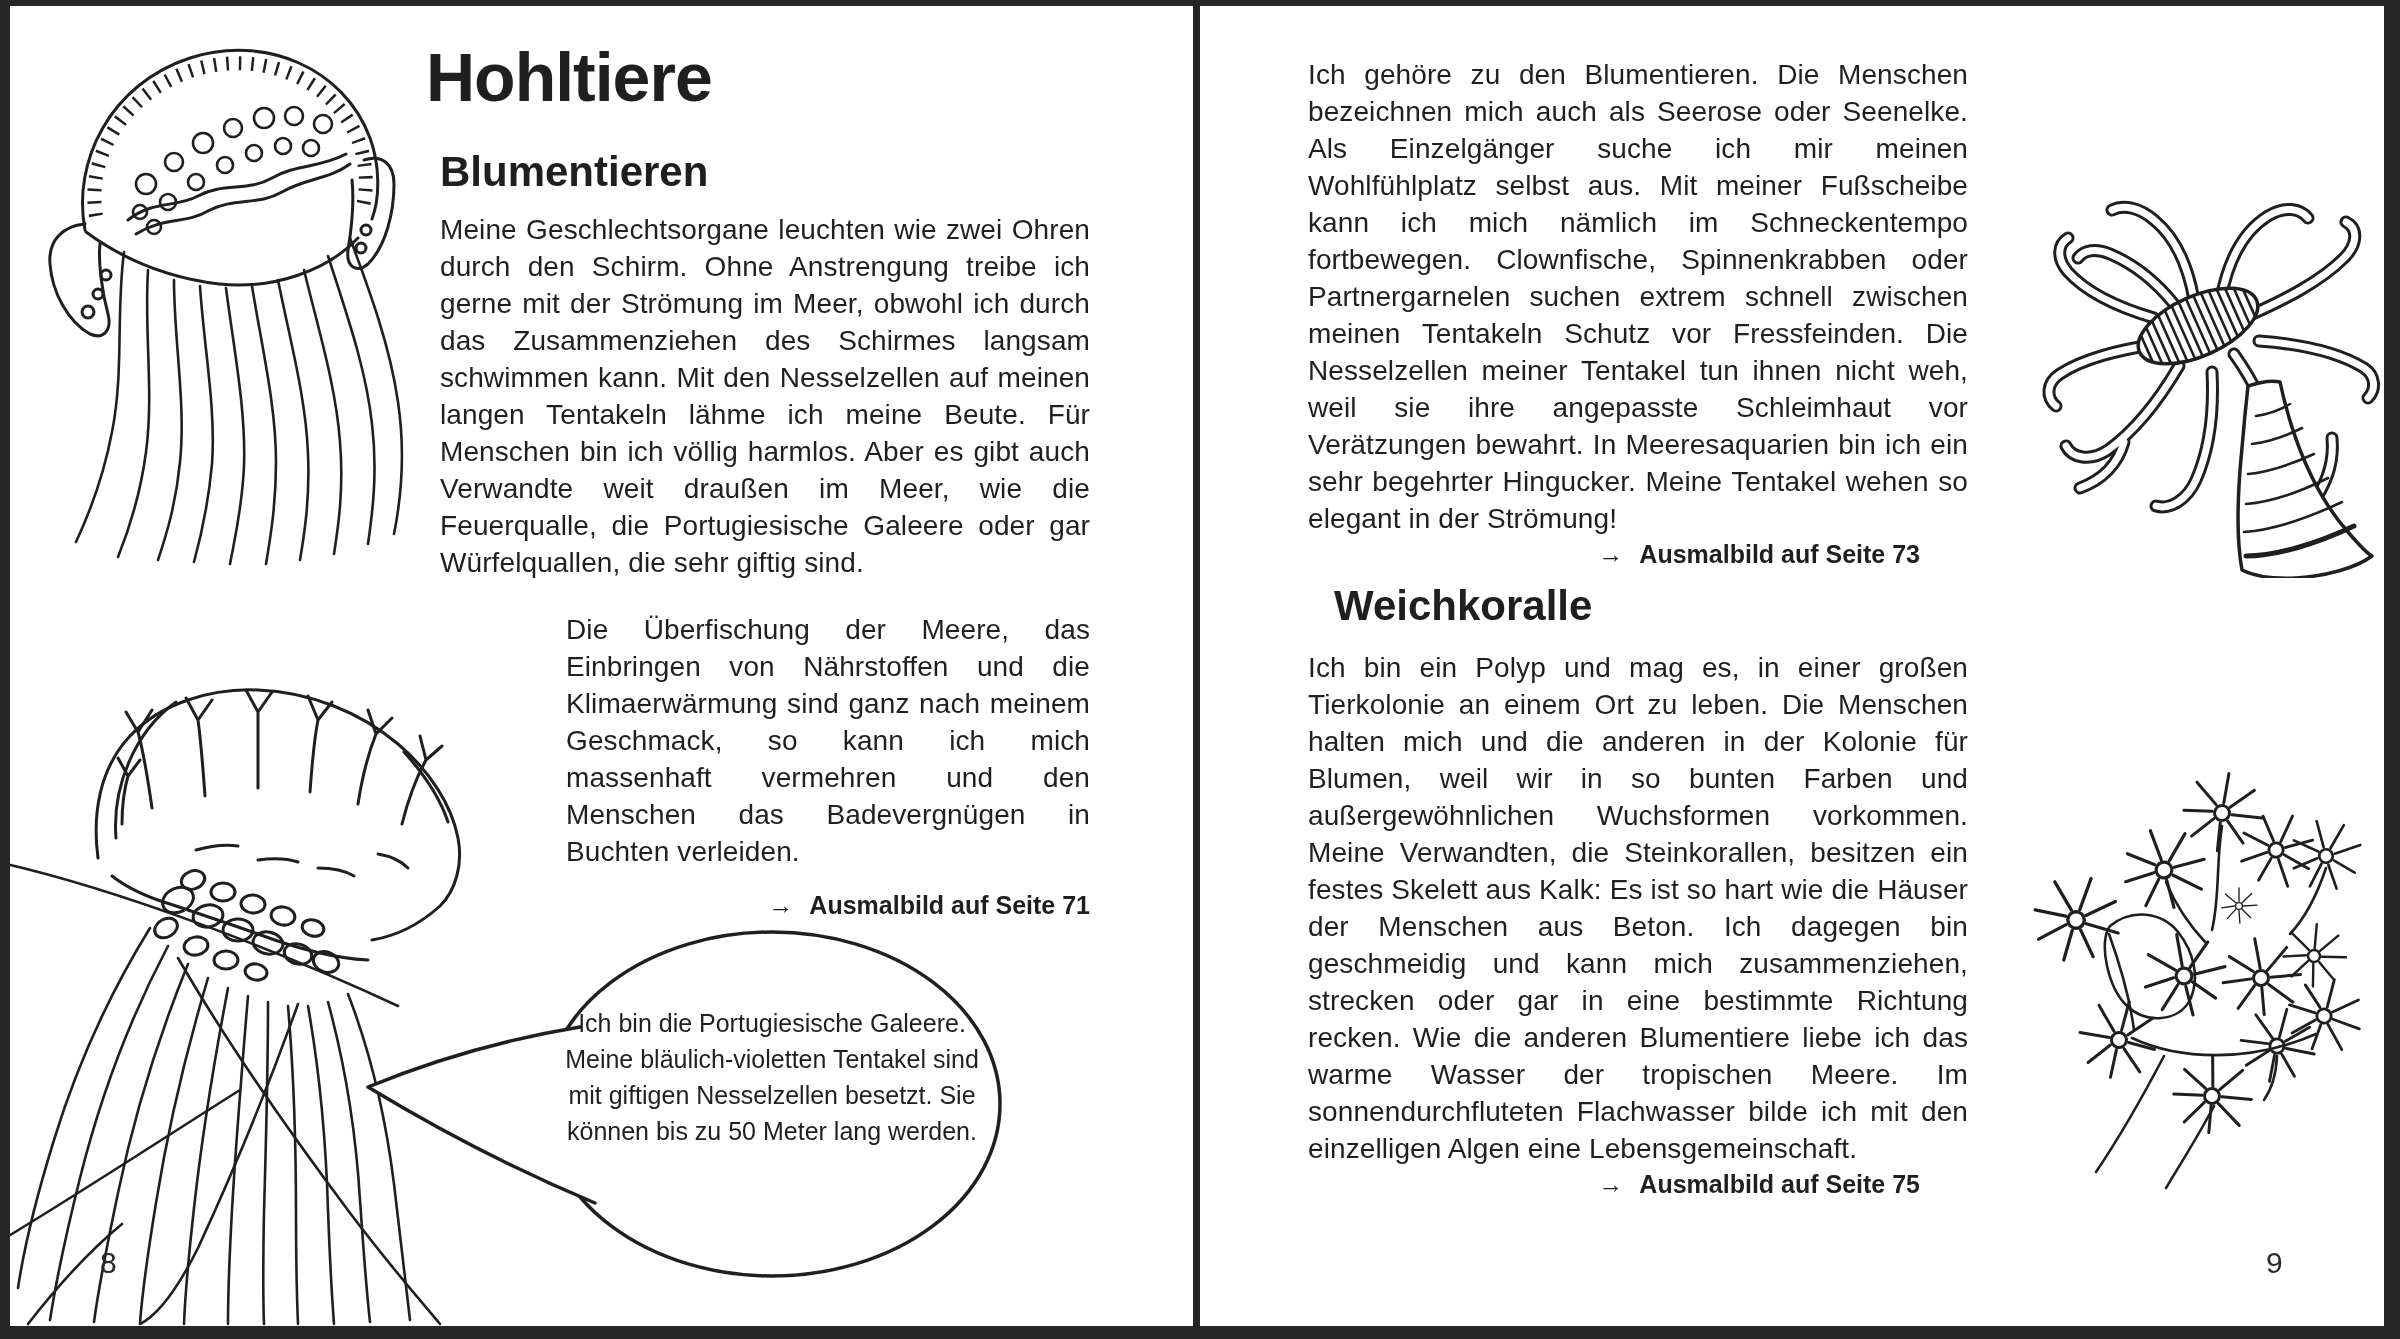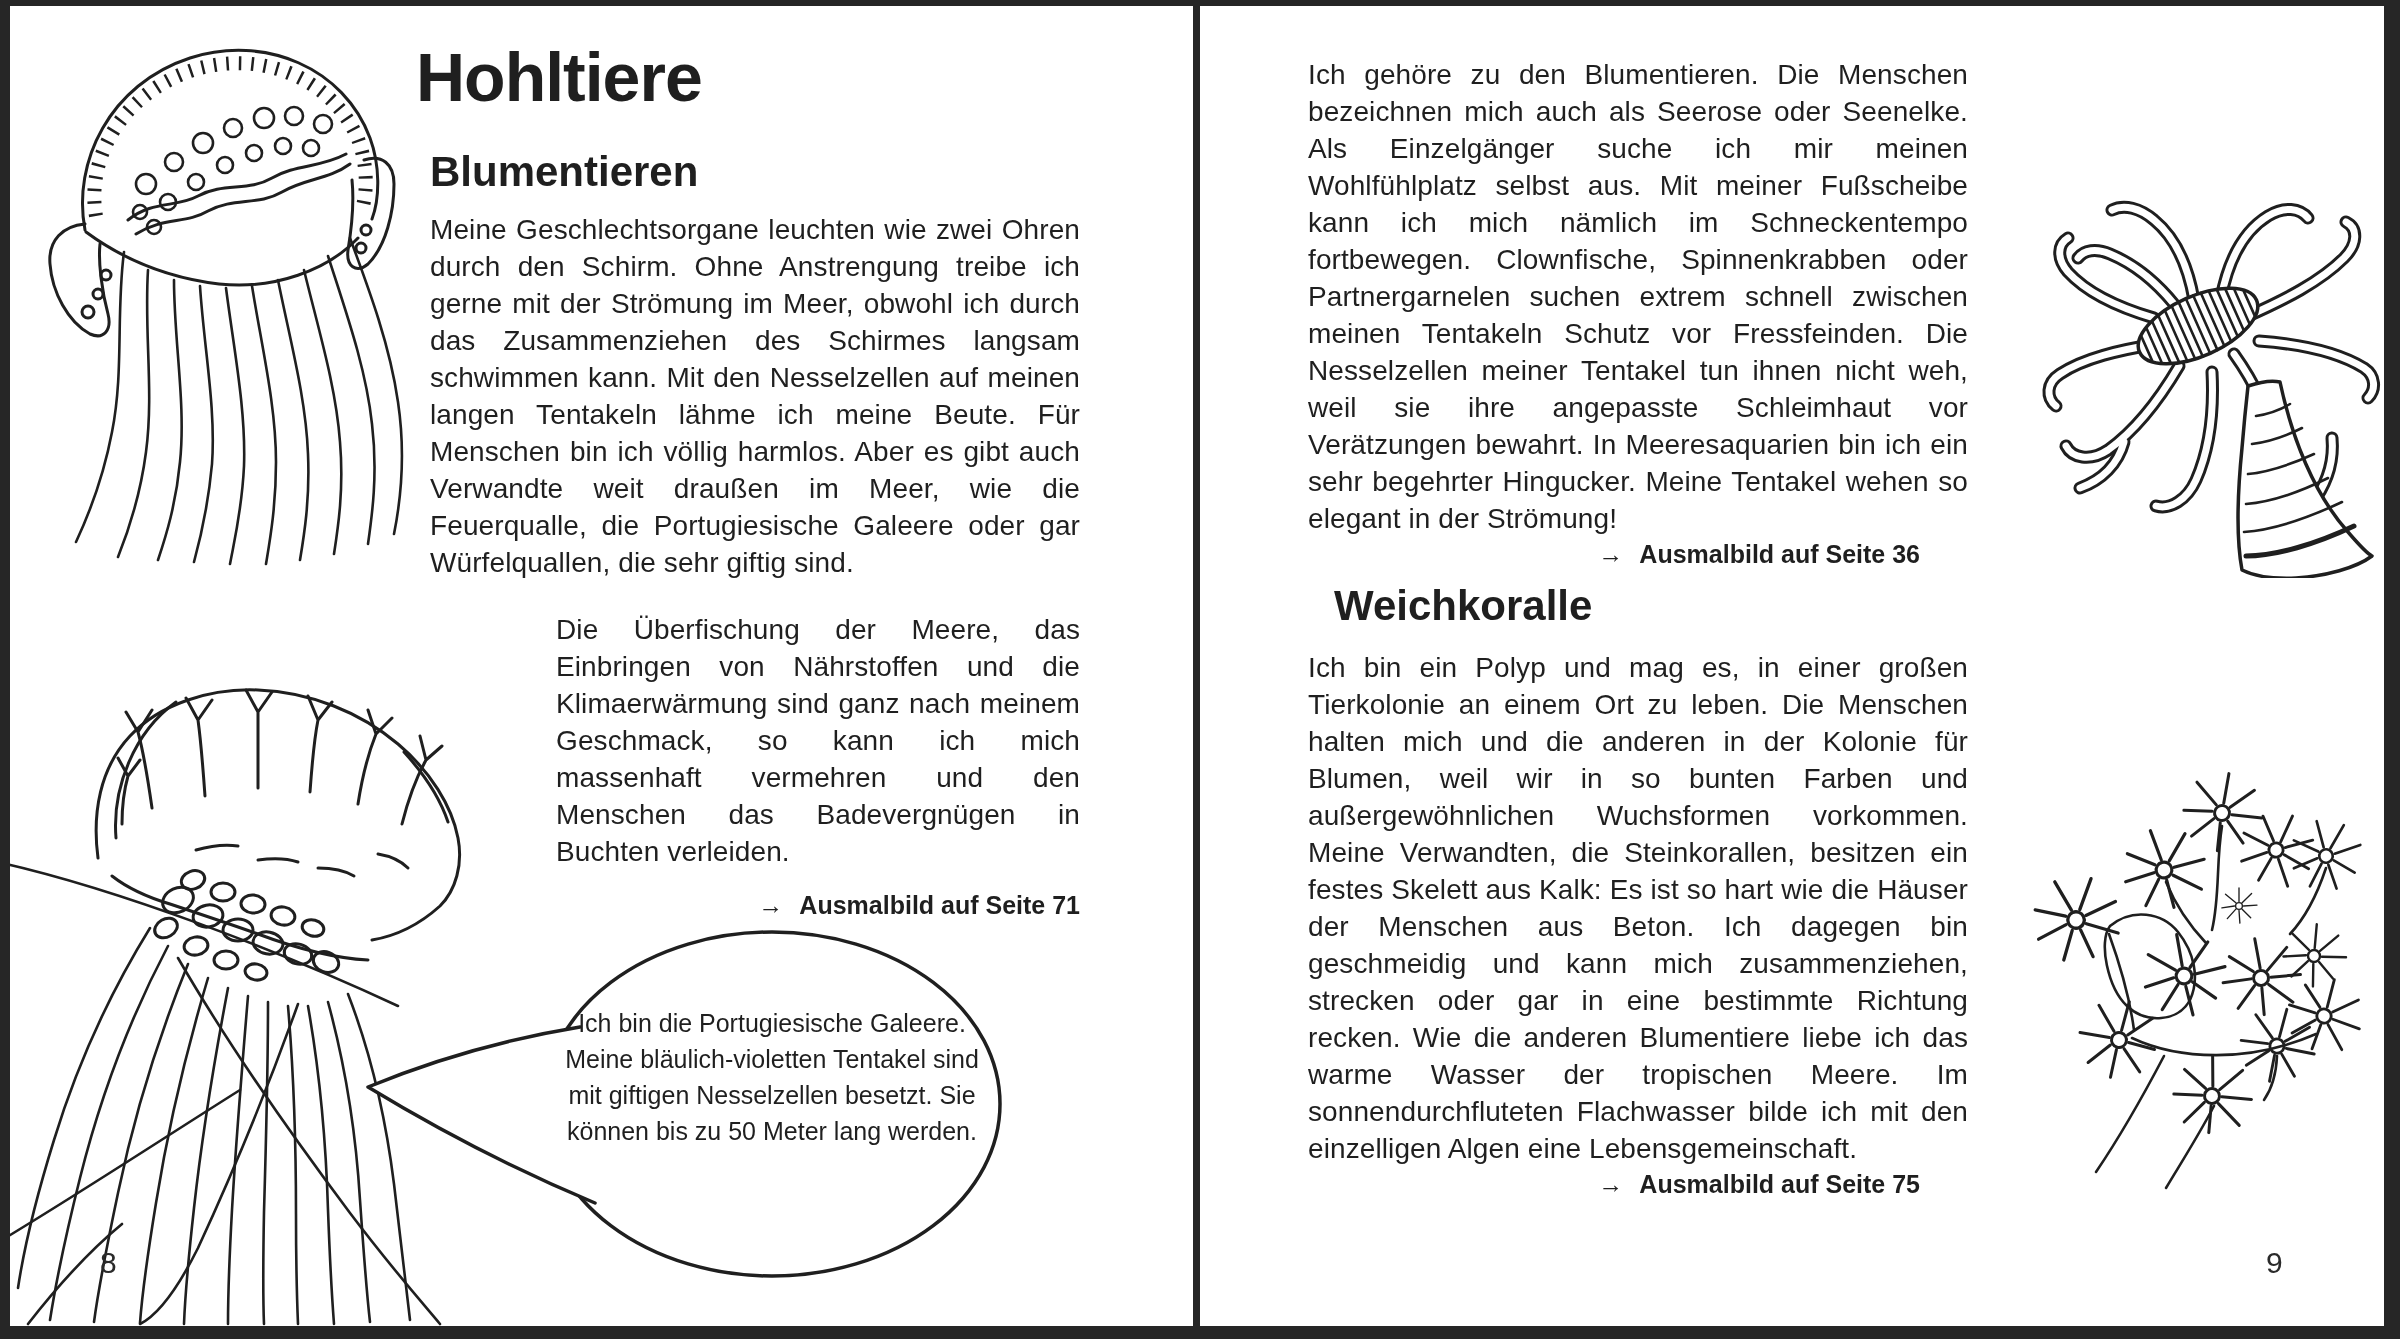--- a/index.html
+++ b/index.html
@@ -12,21 +12,21 @@
   
   .bar{ position:absolute; background:#262626; }
   .bar-left  { left:0; top:0; width:10px; height:1339px; }
   .bar-top   { left:0; top:0; width:2400px; height:6px; }
   .bar-center{ left:1193px; top:0; width:7px; height:1339px; }
   .bar-right { left:2384px; top:0; width:16px; height:1339px; }
   .bar-bottom{ left:0; top:1326px; width:2400px; height:13px; }
 
   
   .col{ position:absolute; }
-  .col-left { left:416px; top:42px; width:664px; }
+  .col-left { left:426px; top:42px; width:664px; }
   .col-right{ left:1308px; top:56px; width:660px; }
 
   .chapter-title{
     font-size:68px; font-weight:bold; line-height:1.05;
     letter-spacing:-1px; margin:0 0 38px 0;
   }
   .animal-heading{
     font-size:42px; font-weight:bold; line-height:1;
     margin:0 0 22px 0;
   }
@@ -294,21 +294,21 @@
       <use href="#polyp" transform="translate(310,278) rotate(65) scale(0.95)"></use>
       <use href="#polyp" transform="translate(105,302) rotate(-30)"></use>
       <use href="#polyp" transform="translate(263,308) rotate(15) scale(0.95)"></use>
       <use href="#polyp" transform="translate(198,358) rotate(50)"></use>
       <use href="#polyp" transform="translate(225,168) scale(0.45)"></use>
     </svg>
 
     <div class="col col-right">
       <p class="body-par">Ich gehöre zu den Blumentieren. Die Menschen bezeichnen mich auch als Seerose oder Seenelke. Als Einzelgänger suche ich mir meinen Wohlfühlplatz selbst aus. Mit meiner Fußscheibe kann ich mich nämlich im Schneckentempo fortbewegen. Clownfische, Spinnenkrabben oder Partnergarnelen suchen extrem schnell zwischen meinen Tentakeln Schutz vor Fressfeinden. Die Nesselzellen meiner Tentakel tun ihnen nicht weh, weil sie ihre angepasste Schleimhaut vor Verätzungen bewahrt. In Meeresaquarien bin ich ein sehr begehrter Hingucker. Meine Tentakel wehen so elegant in der Strömung!</p>
       <div class="coloring-ref ref-gap">
-        <span class="arrow">→</span><span>Ausmalbild auf Seite 36</span>
+        <span class="arrow">→</span><span>Ausmalbild auf Seite 73</span>
       </div>
       <h2 class="animal-heading heading-2">Weichkoralle</h2>
       <p class="body-par">Ich bin ein Polyp und mag es, in einer großen Tierkolonie an einem Ort zu leben. Die Menschen halten mich und die anderen in der Kolonie für Blumen, weil wir in so bunten Farben und außergewöhnlichen Wuchsformen vorkommen. Meine Verwandten, die Steinkorallen, besitzen ein festes Skelett aus Kalk: Es ist so hart wie die Häuser der Menschen aus Beton. Ich dagegen bin geschmeidig und kann mich zusammenziehen, strecken oder gar in eine bestimmte Richtung recken. Wie die anderen Blumentiere liebe ich das warme Wasser der tropischen Meere. Im sonnendurchfluteten Flachwasser bilde ich mit den einzelligen Algen eine Lebensgemeinschaft.</p>
       <div class="coloring-ref ref-gap">
         <span class="arrow">→</span><span>Ausmalbild auf Seite 75</span>
       </div>
     </div>
 
     <div class="page-number page-number-9">9</div>
   </section>

